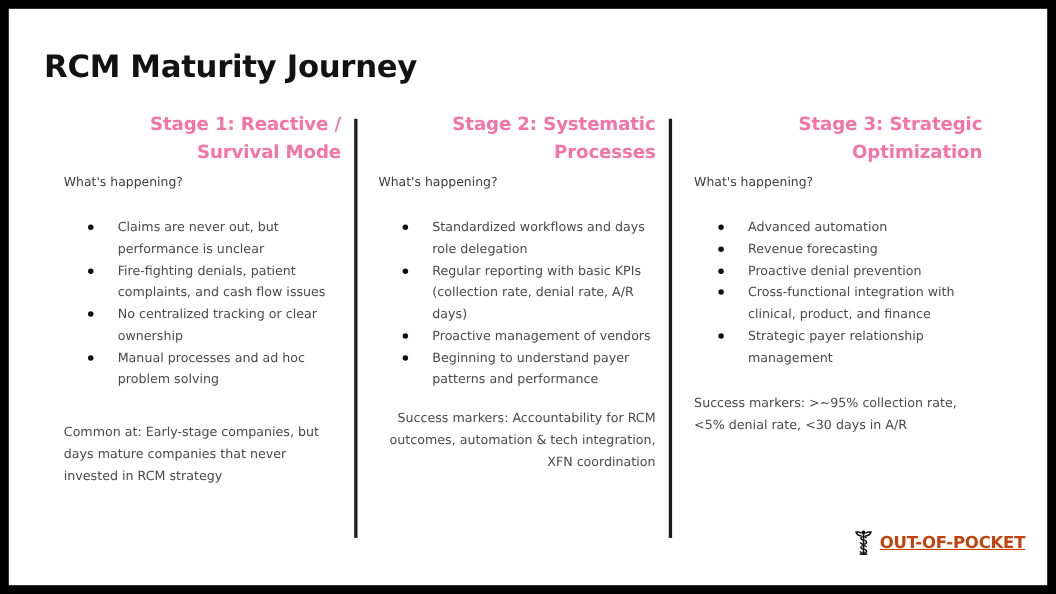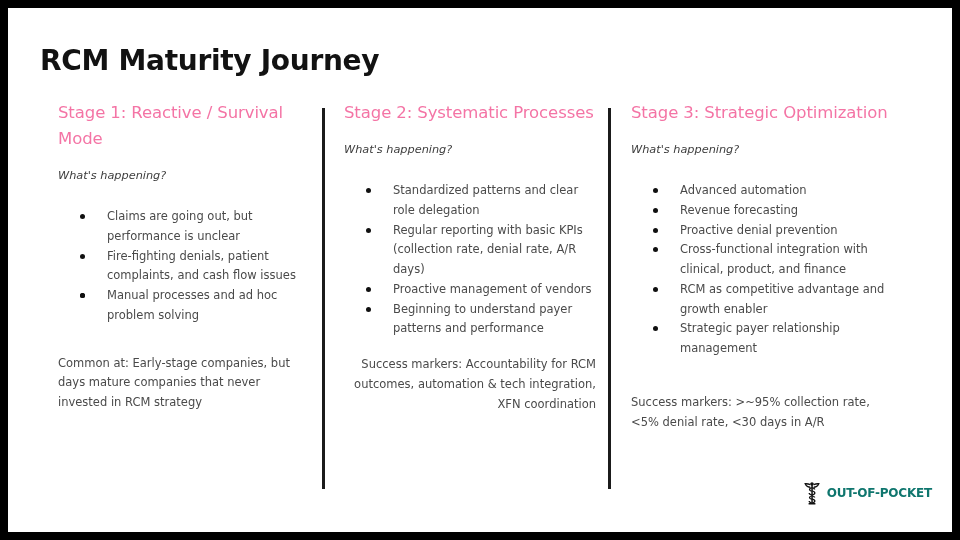--- a/index.html
+++ b/index.html
@@ -53,32 +53,32 @@
     top: 8px;
     width: 3px;
     height: 381px;
     background: #1b1b1b;
   }
   .div-1 { left: 314px; }
   .div-2 { left: 600px; }
 
   .stage-title {
     font-size: 16.5px;
-    font-weight: 400;
+    font-weight: 700;
     color: #f474a5;
     line-height: 1.58;
     margin: 0 0 4px 0;
     letter-spacing: -0.1px;
+    text-align: right;
   }
   .whats-happening {
     font-size: 11.3px;
     color: #3d3d3d;
-    margin-top: 16px;
+    margin-top: 6px;
     line-height: 1.5;
-    font-style: italic;
   }
   ul.bullets {
     list-style: none;
     margin: 22px 0 0 0;
     padding: 0;
   }
   ul.bullets li {
     position: relative;
     padding-left: 49px;
     font-size: 11.5px;
@@ -95,88 +95,88 @@
     background: #101010;
     border-radius: 50%;
   }
   .footnote {
     font-size: 11.5px;
     color: #4a4a4a;
     line-height: 1.72;
   }
   .col-1 .footnote { margin-top: 28px; }
   .col-2 .footnote { margin-top: 16px; text-align: right; }
-  .col-3 .footnote { margin-top: 34px; }
+  .col-3 .footnote { margin-top: 22px; }
 
   #logo {
     position: absolute;
     right: 20px;
     bottom: 26px;
     display: flex;
     align-items: center;
     gap: 2px;
   }
   #logo .mark {
     width: 26px;
     height: 26px;
     display: block;
   }
   #logo .wordmark {
-    font-size: 12px;
+    font-size: 15px;
     font-weight: 700;
-    color: #0f766e;
+    color: #c2410c;
     letter-spacing: -0.2px;
     font-family: "DejaVu Sans", "Liberation Sans", sans-serif;
+    text-decoration: underline;
   }
 </style>
 </head>
 <body>
 
 <div id="slide">
 
   <div id="page-title">RCM Maturity Journey</div>
 
   <div class="columns">
 
     <div class="divider div-1"></div>
     <div class="divider div-2"></div>
 
     <div class="col col-1">
       <div class="stage-title">Stage 1: Reactive / Survival Mode</div>
       <div class="whats-happening">What's happening?</div>
       <ul class="bullets">
-        <li><span class="dot"></span><span>Claims are going out, but performance is unclear</span></li>
+        <li><span class="dot"></span><span>Claims are never out, but performance is unclear</span></li>
         <li><span class="dot"></span><span>Fire-fighting denials, patient complaints, and cash flow issues</span></li>
-        <li><span class="dot"></span></li>
+        <li><span class="dot"></span><span>No centralized tracking or clear ownership</span></li>
         <li><span class="dot"></span><span>Manual processes and ad hoc problem solving</span></li>
       </ul>
       <div class="footnote">Common at: Early-stage companies, but days mature companies that never invested in RCM strategy</div>
     </div>
 
     <div class="col col-2">
       <div class="stage-title">Stage 2: Systematic Processes</div>
       <div class="whats-happening">What's happening?</div>
       <ul class="bullets">
-        <li><span class="dot"></span><span>Standardized patterns and clear role delegation</span></li>
+        <li><span class="dot"></span><span>Standardized workflows and days role delegation</span></li>
         <li><span class="dot"></span><span>Regular reporting with basic KPIs (collection rate, denial rate, A/R days)</span></li>
         <li><span class="dot"></span><span>Proactive management of vendors</span></li>
         <li><span class="dot"></span><span>Beginning to understand payer patterns and performance</span></li>
       </ul>
       <div class="footnote">Success markers: Accountability for RCM outcomes, automation &amp; tech integration, XFN coordination</div>
     </div>
 
     <div class="col col-3">
       <div class="stage-title">Stage 3: Strategic Optimization</div>
       <div class="whats-happening">What's happening?</div>
       <ul class="bullets">
         <li><span class="dot"></span><span>Advanced automation</span></li>
         <li><span class="dot"></span><span>Revenue forecasting</span></li>
         <li><span class="dot"></span><span>Proactive denial prevention</span></li>
         <li><span class="dot"></span><span>Cross-functional integration with clinical, product, and finance</span></li>
-        <li><span class="dot"></span><span>RCM as competitive advantage and growth enabler</span></li>
         <li><span class="dot"></span><span>Strategic payer relationship management</span></li>
       </ul>
       <div class="footnote">Success markers: &gt;~95% collection rate, &lt;5% denial rate, &lt;30 days in A/R</div>
     </div>
 
   </div>
 
   <div id="logo">
     <svg class="mark" viewBox="0 0 26 26">
       <g fill="#111111">

